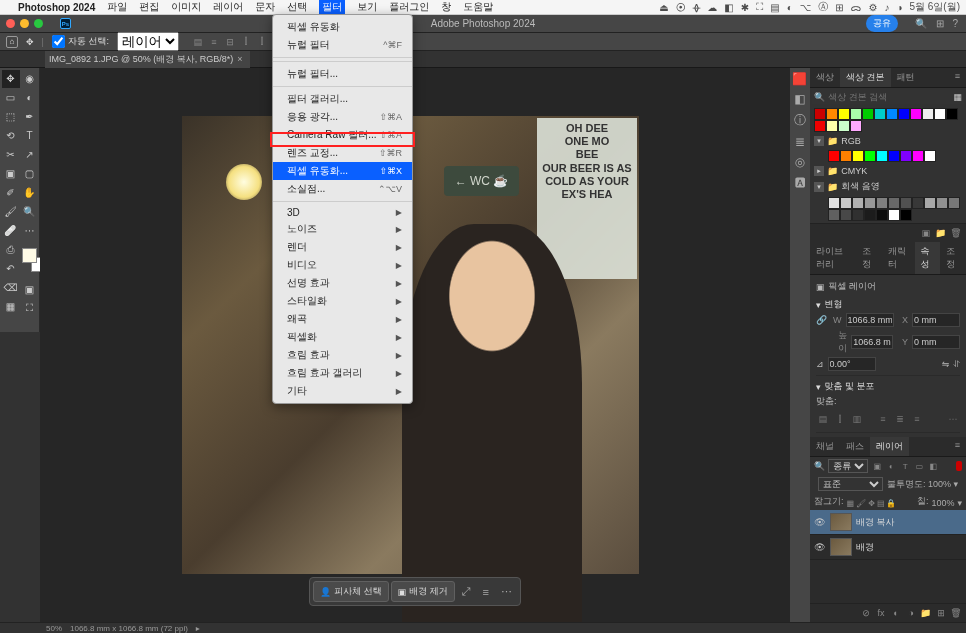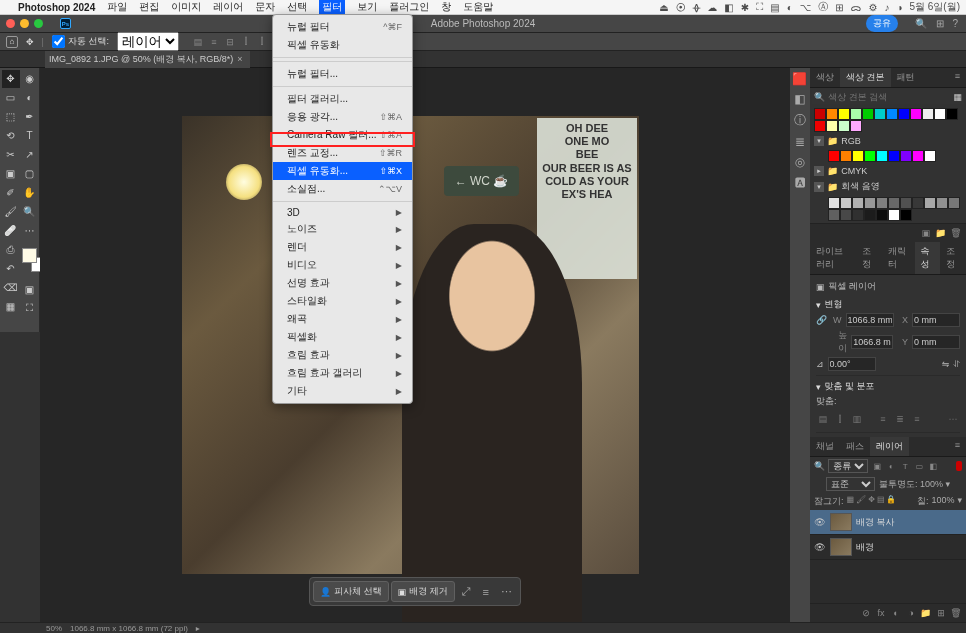--- a/index.html
+++ b/index.html
@@ -78,24 +78,24 @@
 .props-row input { width:48px; background:#262626; border:1px solid #444; color:#ccc; font-size:9px; padding:1px; }
 .props-row .lbl { width:12px; text-align:right; color:#888; }
 .align-icons { display:flex; gap:3px; padding:3px 0; }
 .align-icons span { width:14px; height:14px; display:flex; align-items:center; justify-content:center; color:#777; font-size:9px; border:1px solid transparent; }
 
 .layers-panel { flex:1; display:flex; flex-direction:column; }
 .layer-filter { display:flex; align-items:center; padding:2px 4px; gap:3px; }
 .layer-filter select { background:#333; border:1px solid #555; color:#ccc; font-size:9px; flex:0 0 40px; }
 .lf-icons { display:flex; gap:2px; }
 .lf-icons span { width:12px; height:12px; display:flex; align-items:center; justify-content:center; color:#888; font-size:8px; }
-.blend-row { display:flex; align-items:center; padding:2px 16px; gap:4px; }
+.blend-row { display:flex; align-items:center; padding:2px 8px; gap:4px; }
 .blend-row select { background:#333; border:1px solid #555; color:#ccc; font-size:9px; flex:1; }
 .blend-row .opac { font-size:9px; color:#aaa; }
-.lock-row { display:flex; align-items:flex-start; padding:2px 4px; gap:3px; font-size:9px; color:#aaa; }
+.lock-row { display:flex; align-items:flex-end; padding:2px 4px; gap:3px; font-size:9px; color:#aaa; }
 .lock-icons { display:flex; gap:2px; }
 .lock-icons span { color:#888; font-size:8px; }
 .layer-list { flex:1; background:#2b2b2b; overflow:auto; }
 .layer-item { display:flex; align-items:center; padding:3px 4px; gap:4px; border-bottom:1px solid #222; }
 .layer-item.selected { background:#4a6a8a; }
 .layer-eye { width:12px; font-size:9px; color:#ccc; }
 .layer-thumb { width:22px; height:18px; background:linear-gradient(135deg,#6b5a3f,#8a7a5f); border:1px solid #555; }
 .layer-name { font-size:9px; color:#ddd; }
 .layer-bottom { display:flex; justify-content:flex-end; gap:3px; padding:3px 4px; background:#2b2b2b; border-top:1px solid #222; }
 .layer-bottom span { width:12px; height:12px; display:flex; align-items:center; justify-content:center; color:#888; font-size:9px; }
@@ -467,25 +467,25 @@
           <span>📁</span>
           <span>⊞</span>
           <span>🗑</span>
       </div>
     </div>
   </div>
 </div>
 
 <div class="dropdown" id="dropdown">
     <div class="dd-item">
+      <span>픽셀 유동화</span>
+    </div>
+    <div class="dd-item">
       <span>뉴럴 필터</span>
       <span class="sc">^⌘F</span>
-    </div>
-    <div class="dd-item">
-      <span>픽셀 유동화</span>
     </div>
     <div class="dd-sep"></div>
     <div class="dd-sep"></div>
     <div class="dd-item">
       <span>뉴럴 필터...</span>
     </div>
     <div class="dd-sep"></div>
     <div class="dd-item">
       <span>필터 갤러리...</span>
     </div>

